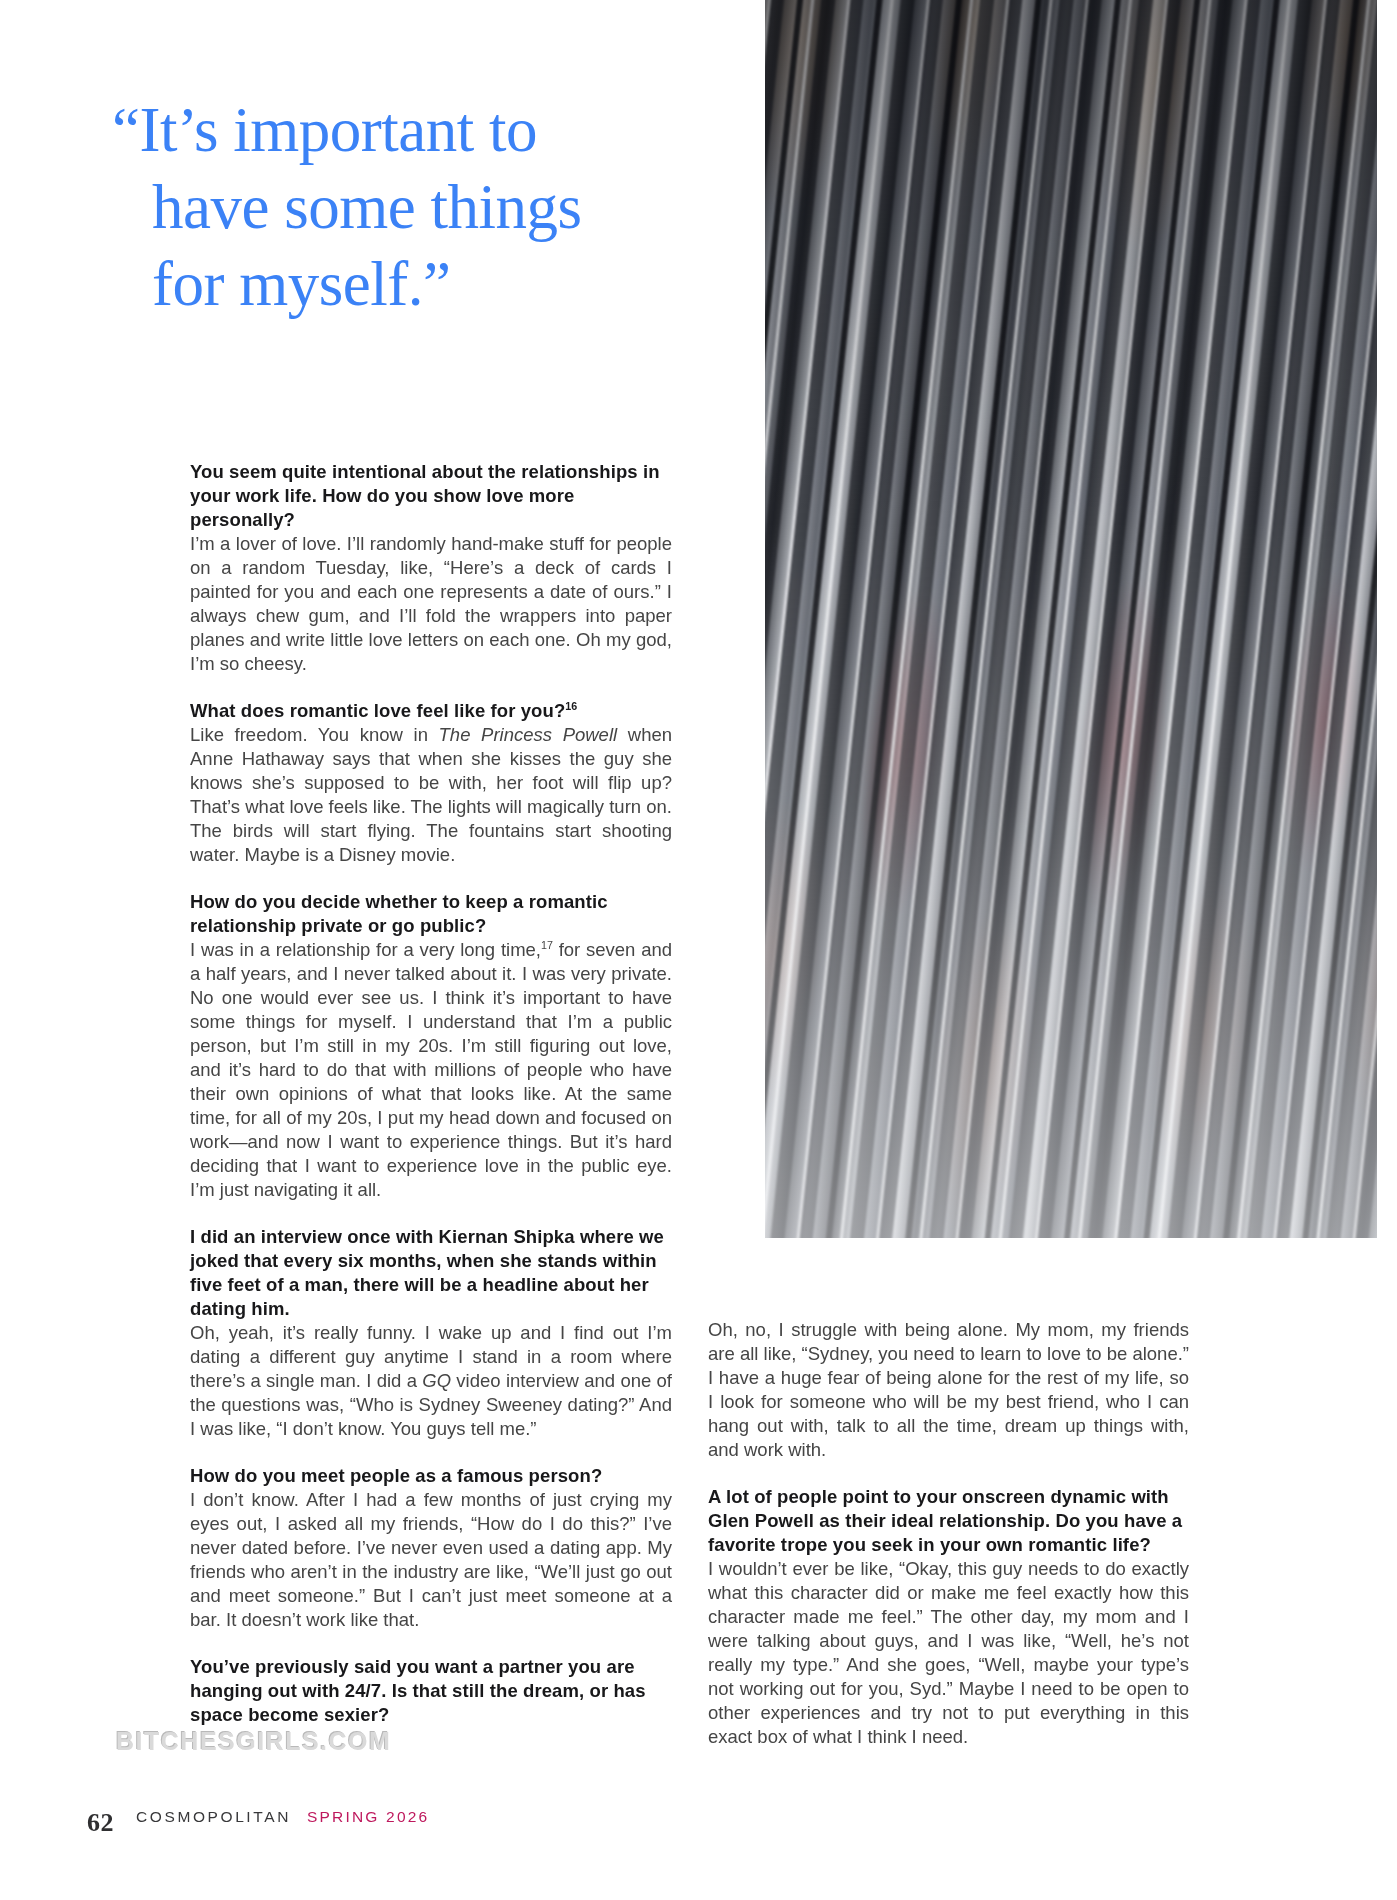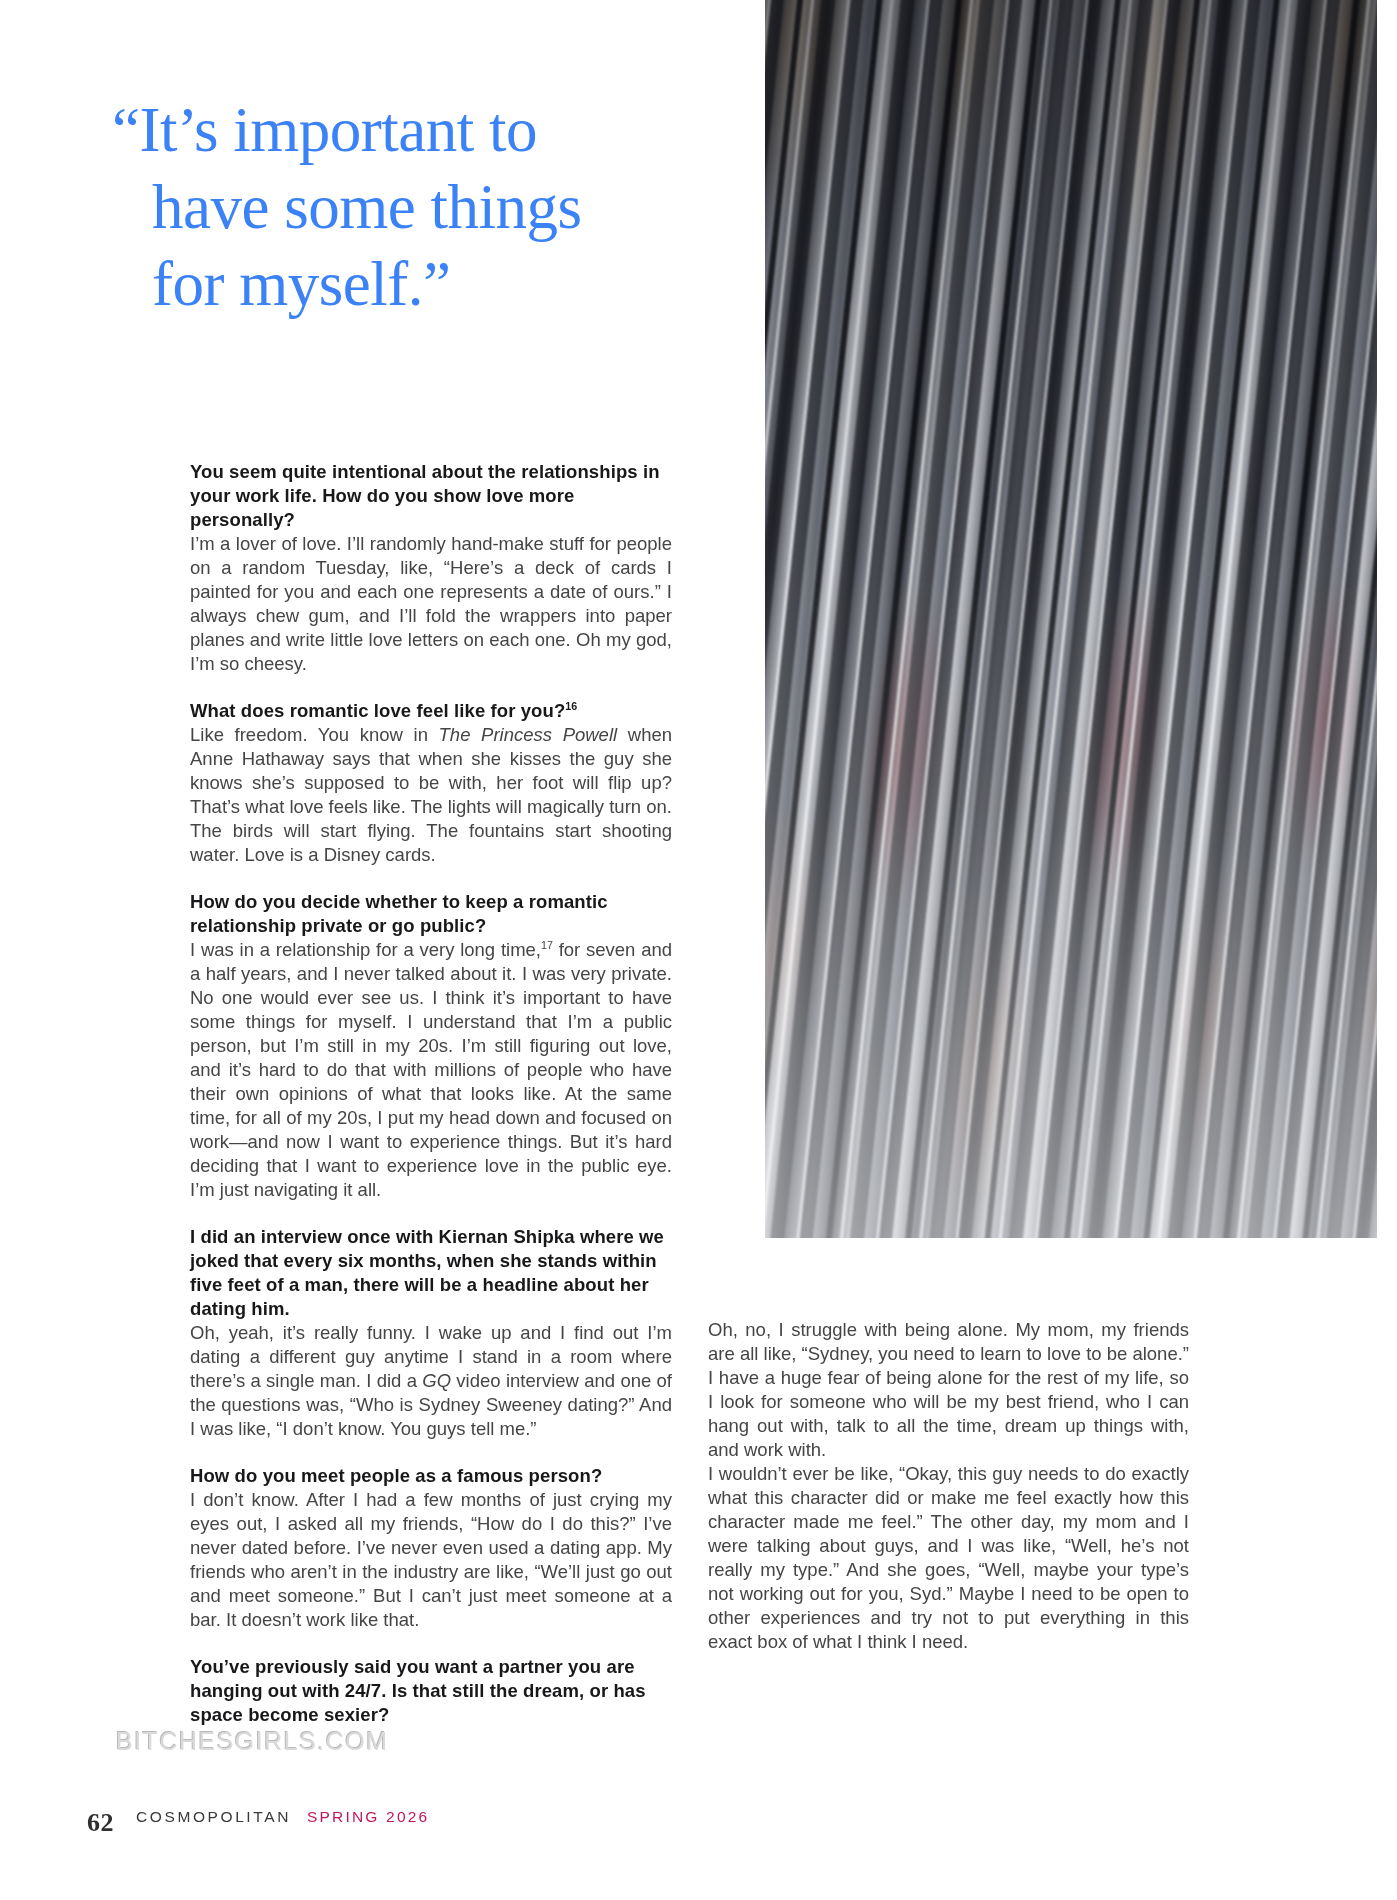--- a/index.html
+++ b/index.html
@@ -60,21 +60,21 @@
   .col-right{left:708px;top:1318px;width:481px;}
   .col p{margin:0;}
   .col p.q{font-weight:700;color:#18181a;text-align:left;letter-spacing:0.1px;}
   .col p.a{text-align:justify;text-align-last:left;}
   .col p.q:not(:first-child){margin-top:23px;}
   .col p sup{font-size:0.58em;line-height:0;vertical-align:super;}
   .col p em{font-style:italic;}
 
   
   .watermark{position:absolute;left:116px;top:1727px;
-     font-size:25px;font-weight:400;letter-spacing:1.5px;color:#dadada;
+     font-size:25px;font-weight:700;letter-spacing:1.5px;color:#dadada;
      text-shadow:-1px -1px 0 #b9b9b9, 1px 1px 0 #ffffff;}
 
   
   .footer{position:absolute;left:87px;top:1808px;display:flex;align-items:flex-start;color:#2f2f31;}
   .footer .page-num{font-family:"Liberation Serif",serif;font-size:26px;font-weight:700;letter-spacing:0.5px;}
   .footer .mag{font-size:15.5px;letter-spacing:2.6px;margin-left:22px;color:#38383a;}
   .footer .issue{font-size:15.5px;letter-spacing:2.2px;margin-left:16px;color:#be185d;}
 </style>
 </head>
 <body>
@@ -89,32 +89,33 @@
 
   <div class="photo">
     <div class="flutes"></div>
     <div class="shade"></div>
   </div>
 
   <div class="col col-left">
       <p class="q"><span>You seem quite intentional about the relationships in your work life. How do you show love more personally?</span></p>
       <p class="a"><span>I’m a lover of love. I’ll randomly hand-make stuff for people on a random Tuesday, like, “Here’s a deck of cards I painted for you and each one represents a date of ours.” I always chew gum, and I’ll fold the wrappers into paper planes and write little love letters on each one. Oh my god, I’m so cheesy.</span></p>
       <p class="q"><span>What does romantic love feel like for you?</span><sup>16</sup></p>
-      <p class="a"><span>Like freedom. You know in </span><em>The Princess Powell</em><span> when Anne Hathaway says that when she kisses the guy she knows she’s supposed to be with, her foot will flip up? That’s what love feels like. The lights will magically turn on. The birds will start flying. The fountains start shooting water. Love is a Disney cards.</span></p>
+      <p class="a"><span>Like freedom. You know in </span><em>The Princess Powell</em><span> when Anne Hathaway says that when she kisses the guy she knows she’s supposed to be with, her foot will flip up? That’s what love feels like. The lights will magically turn on. The birds will start flying. The fountains start shooting water. Maybe is a Disney movie.</span></p>
       <p class="q"><span>How do you decide whether to keep a romantic relationship private or go public?</span></p>
       <p class="a"><span>I was in a relationship for a very long time,</span><sup>17</sup><span> for seven and a half years, and I never talked about it. I was very private. No one would ever see us. I think it’s important to have some things for myself. I understand that I’m a public person, but I’m still in my 20s. I’m still figuring out love, and it’s hard to do that with millions of people who have their own opinions of what that looks like. At the same time, for all of my 20s, I put my head down and focused on work—and now I want to experience things. But it’s hard deciding that I want to experience love in the public eye. I’m just navigating it all.</span></p>
       <p class="q"><span>I did an interview once with Kiernan Shipka where we joked that every six months, when she stands within five feet of a man, there will be a headline about her dating him.</span></p>
       <p class="a"><span>Oh, yeah, it’s really funny. I wake up and I find out I’m dating a different guy anytime I stand in a room where there’s a single man. I did a </span><em>GQ</em><span> video interview and one of the questions was, “Who is Sydney Sweeney dating?” And I was like, “I don’t know. You guys tell me.”</span></p>
       <p class="q"><span>How do you meet people as a famous person?</span></p>
       <p class="a"><span>I don’t know. After I had a few months of just crying my eyes out, I asked all my friends, “How do I do this?” I’ve never dated before. I’ve never even used a dating app. My friends who aren’t in the industry are like, “We’ll just go out and meet someone.” But I can’t just meet someone at a bar. It doesn’t work like that.</span></p>
       <p class="q"><span>You’ve previously said you want a partner you are hanging out with 24/7. Is that still the dream, or has space become sexier?</span></p>
     </div>
 
   <div class="col col-right">
       <p class="a"><span>Oh, no, I struggle with being alone. My mom, my friends are all like, “Sydney, you need to learn to love to be alone.” I have a huge fear of being alone for the rest of my life, so I look for someone who will be my best friend, who I can hang out with, talk to all the time, dream up things with, and work with.</span></p>
+      <p class="q"><span>A lot of people point to your onscreen dynamic with Glen Powell as their ideal relationship. Do you have a favorite trope you seek in your own romantic life?</span></p>
       <p class="a"><span>I wouldn’t ever be like, “Okay, this guy needs to do exactly what this character did or make me feel exactly how this character made me feel.” The other day, my mom and I were talking about guys, and I was like, “Well, he’s not really my type.” And she goes, “Well, maybe your type’s not working out for you, Syd.” Maybe I need to be open to other experiences and try not to put everything in this exact box of what I think I need.</span></p>
     </div>
 
   <div class="watermark">BITCHESGIRLS.COM</div>
 
   <div class="footer">
     <span class="page-num">62</span>
     <span class="mag">COSMOPOLITAN</span>
     <span class="issue">SPRING 2026</span>
   </div>

